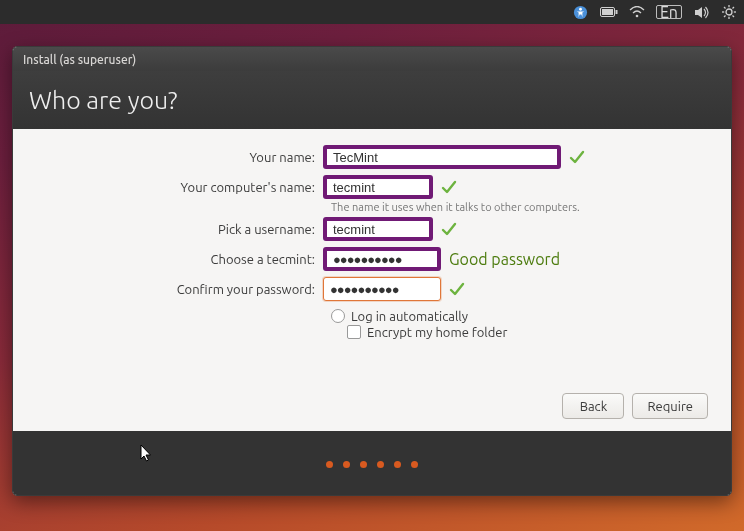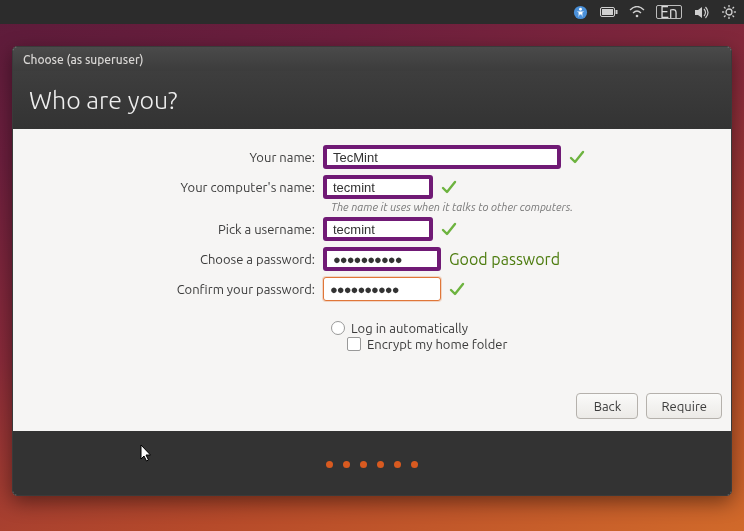--- a/index.html
+++ b/index.html
@@ -86,42 +86,41 @@
 .w-med  { width: 110px; }
 .w-pw   { width: 118px; }
 .check-icon { width: 16px; height: 16px; display:flex; align-items:center; justify-content:center;}
 .check-icon svg { display:block; }
 .hint {
   font-size: 11px;
   color: #777;
   margin-left: 318px;
   margin-top: -4px;
   margin-bottom: 4px;
-  font-style: italic;
 }
 .pw-strength { font-size: 16px; font-weight: normal; color: #4d7c0f; }
-.radio-group { margin-left: 318px; margin-top: 20px; font-size: 13px; color: #3b3b3b;}
+.radio-group { margin-left: 318px; margin-top: 8px; font-size: 13px; color: #3b3b3b;}
 .radio-row, .check-row { display: flex; align-items: center; gap: 6px; margin-bottom: 2px;}
 .radio {
   width: 14px; height: 14px; border-radius: 50%;
   border: 1px solid #999; background: #fff;
   display:flex; align-items:center; justify-content:center;
 }
 .radio.selected { border-color: #888;}
 .radio.selected::after {
   content:""; width:7px; height:7px; border-radius:50%;
   background: radial-gradient(circle at 35% 35%, #f08040, #d85a20);
 }
 .checkbox {
   width: 14px; height: 14px; border: 1px solid #999; background: #fff; border-radius: 2px;
 }
 .check-row { margin-left: 16px; text-align: right; }
 .button-bar {
   position: absolute;
-  right: 9px; bottom: 12px;
+  right: 23px; bottom: 12px;
   display: flex; gap: 8px;
 }
 .btn {
   min-width: 62px;
   height: 26px;
   padding: 0 14px;
   border: 1px solid #b5b1ac;
   border-radius: 4px;
   background: linear-gradient(#fafaf9, #eceae7);
   font-size: 13px;
@@ -186,21 +185,21 @@
           <line x1="10.5" y1="10.5" x2="12" y2="12"></line>
           <line x1="2" y1="12" x2="3.5" y2="10.5"></line>
           <line x1="10.5" y1="3.5" x2="12" y2="2"></line>
         </g>
       </svg>
   </span>
 </div>
 
 <div class="window">
   <div class="titlebar">
-    <span>Choose (as superuser)</span>
+    <span>Install (as superuser)</span>
   </div>
   <div class="header">
     <span>Who are you?</span>
   </div>
 
   <div class="content">
 
     <div class="form-row">
       <div class="form-label">Your name:</div>
       <div class="field-wrap">
@@ -232,21 +231,21 @@
         <input type="text" class="w-med" value="tecmint" style="">
         <span class="check-icon">
           <svg width="16" height="16" viewBox="0 0 16 16">
               <path d="M2 9l4 4 8-10" fill="none" stroke="#6db33f" stroke-width="2.4" stroke-linecap="round" stroke-linejoin="round"></path>
             </svg>
         </span>
       </div>
     </div>
 
     <div class="form-row">
-      <div class="form-label">Choose a password:</div>
+      <div class="form-label">Choose a tecmint:</div>
       <div class="field-wrap">
         <input type="text" class="w-pw" style="letter-spacing: -1px;" value="●●●●●●●●●●">
         <span class="pw-strength">Good password</span>
       </div>
     </div>
 
     <div class="form-row">
       <div class="form-label">Confirm your password:</div>
       <div class="field-wrap">
         <input type="text" class="w-pw focused" style="letter-spacing: -1px;" value="●●●●●●●●●●">

